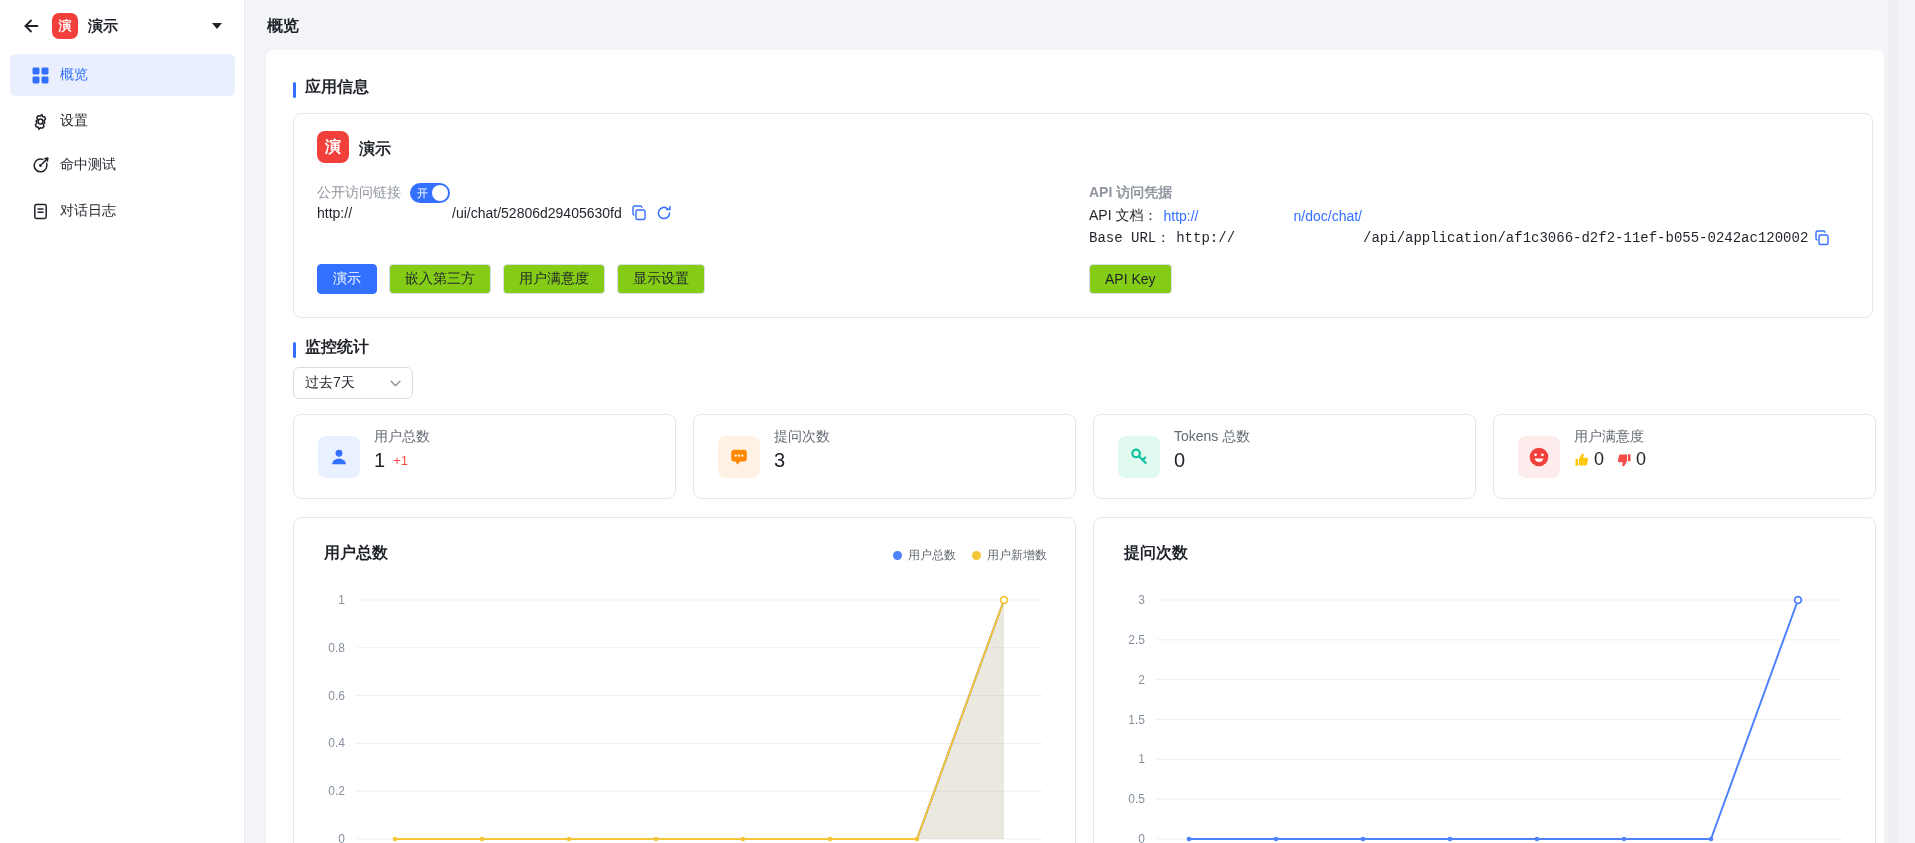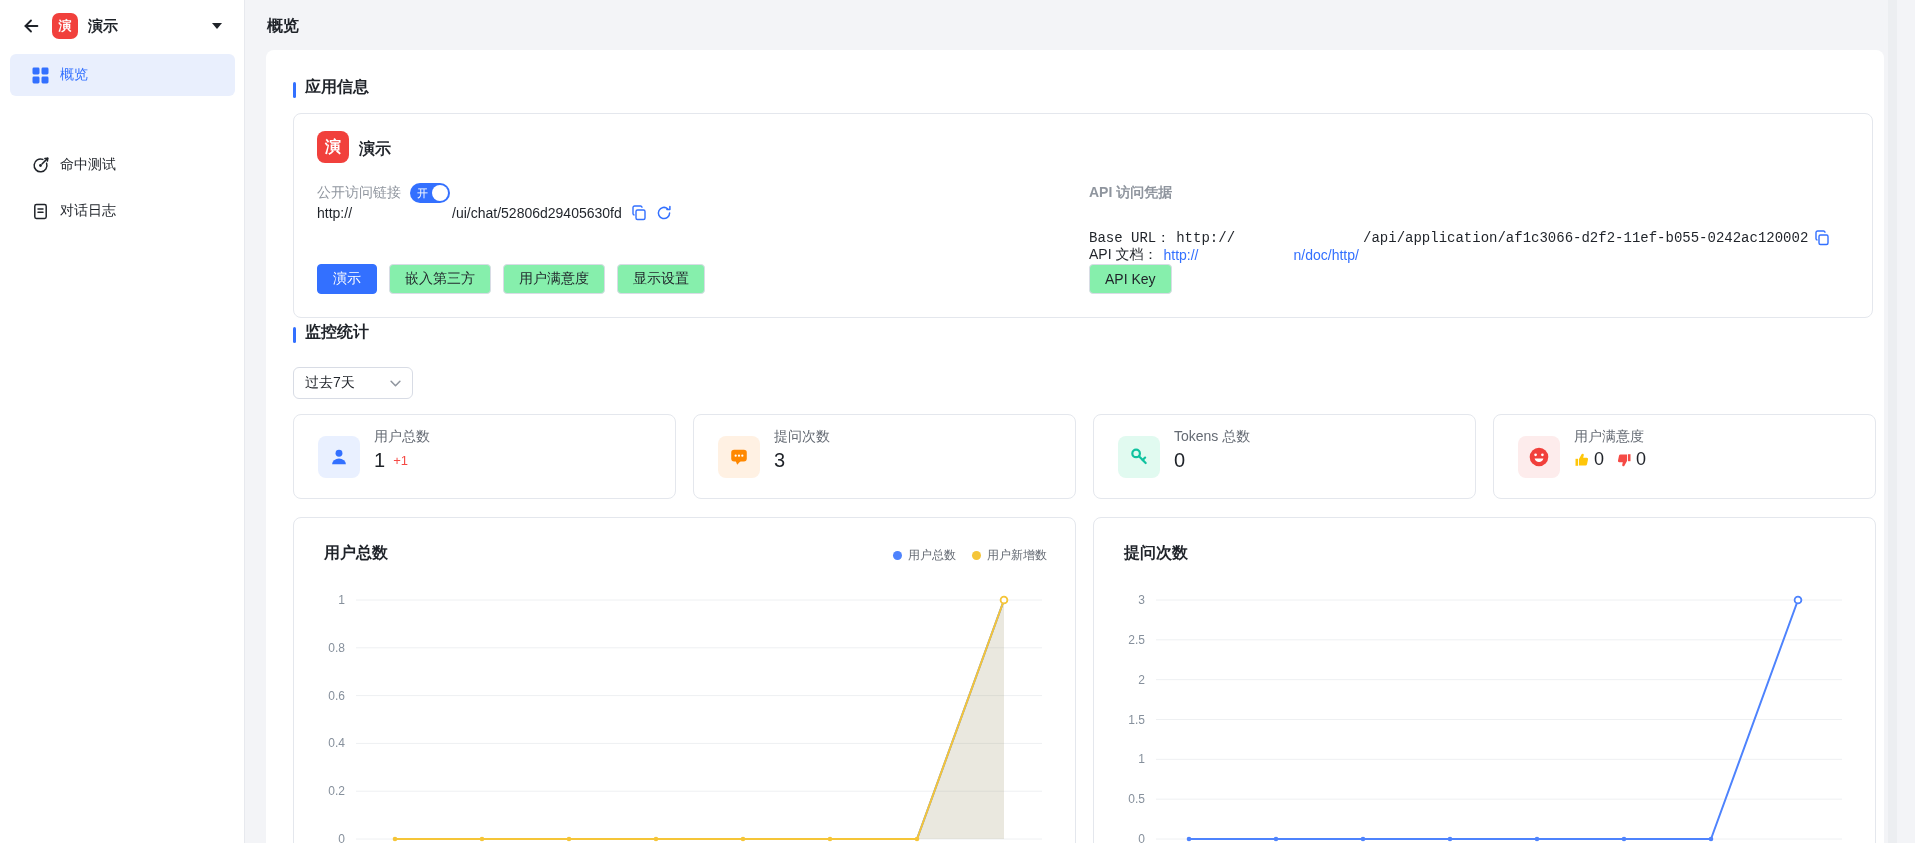--- a/index.html
+++ b/index.html
@@ -33,25 +33,25 @@
   .link-label { position:absolute; left:317px; top:184px; }
   .toggle { position:absolute; left:410px; top:183px; width:40px; height:20px; border-radius:10px; background:#3370ff; cursor:pointer; }
   .toggle .txt { position:absolute; left:7px; top:3px; color:#fff; font-size:11px; line-height:14px; }
   .toggle .knob { position:absolute; right:2px; top:2px; width:16px; height:16px; border-radius:50%; background:#fff; }
   .url-row { position:absolute; left:317px; top:205px; display:flex; align-items:center; font-size:14px; }
   .redact-sm { display:inline-block; width:100px; }
   .redact-md { display:inline-block; width:95px; }
   .redact-lg { display:inline-block; width:128px; }
   .ic-btn { width:16px; height:16px; display:inline-flex; margin-left:9px; cursor:pointer; }
   .api-cred { position:absolute; left:1089px; top:184px;font-weight:bold; }
-  .api-doc-row { position:absolute; left:1089px; top:207px; font-size:14px; display:flex; align-items:center;margin-top:39px; }
+  .api-doc-row { position:absolute; left:1089px; top:207px; font-size:14px; display:flex; align-items:center; }
   .base-url-row { position:absolute; left:1089px; top:229px; font-size:14px; display:flex; align-items:center;font-family:Liberation Mono, monospace; }
   .blue-link { color:#3370ff; cursor:pointer; text-decoration:none; }
   .btn-row { position:absolute; left:317px; top:264px; display:flex; gap:12px; }
-  .btn { height:30px; padding:0 15px; border-radius:4px; font-size:14px; display:flex; align-items:center; cursor:pointer; background:#86efac; border:1px solid #d8dce5; color:#1f2329; }
+  .btn { height:30px; padding:0 15px; border-radius:4px; font-size:14px; display:flex; align-items:center; cursor:pointer; background:#84cc16; border:1px solid #d8dce5; color:#1f2329; }
   .btn.primary { background:#3370ff; border-color:#3370ff; color:#fff; }
   .apikey-btn { position:absolute; left:1089px; top:264px; }
 
   .select-box { position:absolute; left:293px; top:367px; width:120px; height:32px; border:1px solid #d8dce5; border-radius:6px; background:#fff; display:flex; align-items:center; justify-content:space-between; padding:0 11px; font-size:14px; cursor:pointer; }
 
   .stat-card { position:absolute; top:414px; width:383px; height:85px; background:#fff; border:1px solid #e4e7ed; border-radius:8px; }
   .stat-icon { position:absolute; left:24px; top:21px; width:42px; height:42px; border-radius:8px; display:flex; align-items:center; justify-content:center; }
   .stat-label { position:absolute; left:80px; top:13px; font-size:14px; color:#646a73; }
   .stat-valrow { position:absolute; left:80px; top:34px; display:flex; align-items:center; }
   .stat-val { font-size:20px; font-weight:500; color:#1f2329; }
@@ -90,20 +90,29 @@
         <svg viewBox="0 0 17 17" width="17" height="17" fill="#3370ff">
             <rect x="0.5" y="0.5" width="7" height="7" rx="1.4"></rect>
             <rect x="9.5" y="0.5" width="7" height="7" rx="1.4"></rect>
             <rect x="0.5" y="9.5" width="7" height="7" rx="1.4"></rect>
             <rect x="9.5" y="9.5" width="7" height="7" rx="1.4"></rect>
           </svg>
       </span>
       <span>概览</span>
     </div>
 
+    <div class="sb-item" style="top:100px">
+      <span class="ic">
+        <svg viewBox="0 0 17 17" width="17" height="17" fill="none" stroke="#1f2329" stroke-width="1.5">
+            <circle cx="8.5" cy="8.5" r="2.4"></circle>
+            <path d="M8.5 1.3l1.1 1.9h2.2l1.1 1.9-1.1 1.9 1.1 1.9-1.1 1.9 1.1 1.9-1.1 1.9h-2.2l-1.1 1.9-1.1-1.9H5.2l-1.1-1.9 1.1-1.9-1.1-1.9 1.1-1.9-1.1-1.9 1.1-1.9h2.2z" stroke-linejoin="round" transform="rotate(11 8.5 8.5)"></path>
+          </svg>
+      </span>
+      <span>设置</span>
+    </div>
 
     <div class="sb-item" style="top:190px">
       <span class="ic">
         <svg viewBox="0 0 17 17" width="17" height="17" fill="none" stroke="#1f2329" stroke-width="1.5" stroke-linecap="round" stroke-linejoin="round">
             <rect x="2.8" y="1.6" width="11.4" height="13.8" rx="1.6"></rect>
             <path d="M6 6h5M6 9.2h5"></path>
           </svg>
       </span>
       <span>对话日志</span>
     </div>
@@ -157,21 +166,21 @@
         </svg>
     </span>
   </div>
 
   <div class="gray-label api-cred">API 访问凭据</div>
 
   <div class="api-doc-row">
     <span>API 文档：</span>
     <span class="blue-link" style="margin-left:6px">http://</span>
     <span class="redact-md"></span>
-    <span class="blue-link">n/doc/http/</span>
+    <span class="blue-link">n/doc/chat/</span>
   </div>
 
   <div class="base-url-row">
     <span>Base URL：</span>
     <span style="margin-left:6px">http://</span>
     <span class="redact-lg"></span>
     <span>/api/application/af1c3066-d2f2-11ef-b055-0242ac120002</span>
     <span class="ic-btn" style="margin-left:6px">
       <svg viewBox="0 0 16 16" width="16" height="16" fill="none" stroke="#3370ff" stroke-width="1.4" stroke-linejoin="round">
           <rect x="5" y="5" width="9" height="9.5" rx="1.5"></rect>
@@ -181,21 +190,21 @@
   </div>
 
   <div class="btn-row">
     <div class="btn primary">演示</div>
     <div class="btn">嵌入第三方</div>
     <div class="btn">用户满意度</div>
     <div class="btn">显示设置</div>
   </div>
   <div class="btn apikey-btn">API Key</div>
 
-  <div class="section-hd" style="left:293px; top:322px">
+  <div class="section-hd" style="left:293px; top:337px">
     <span class="bar"></span>
     <span>监控统计</span>
   </div>
 
   <div class="select-box">
     <span>过去7天</span>
     <svg viewBox="0 0 10 6" width="11" height="7" fill="none" stroke="#8f959e" stroke-width="1.4" stroke-linecap="round" stroke-linejoin="round">
         <path d="M1 1l4 4 4-4"></path>
       </svg>
   </div>

